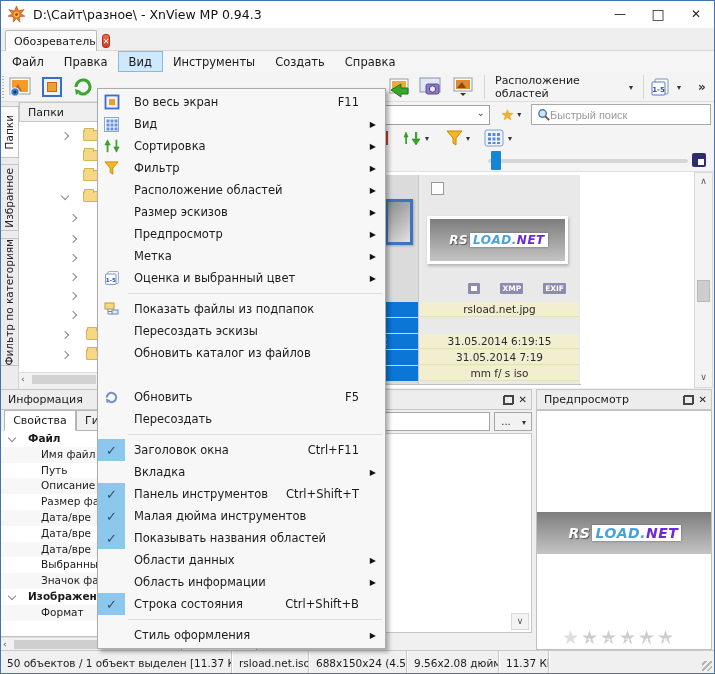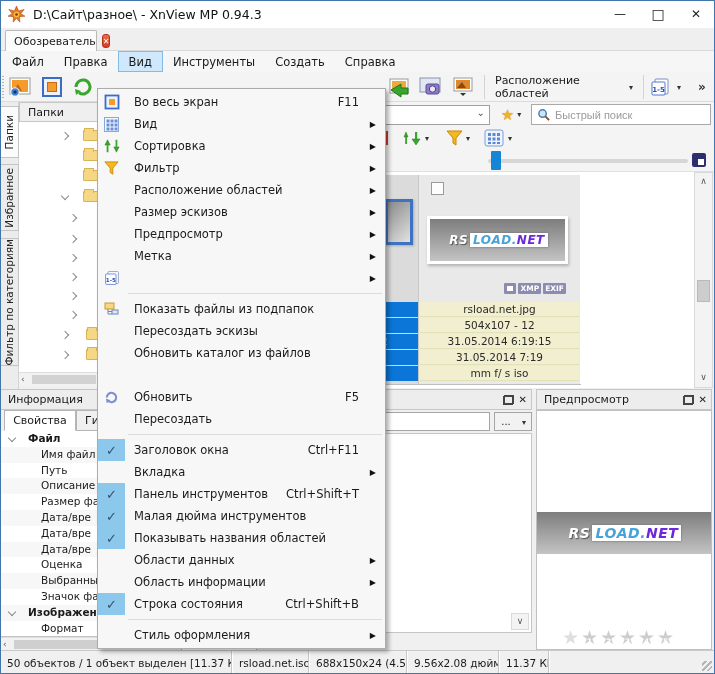--- a/index.html
+++ b/index.html
@@ -46,21 +46,21 @@
 
   
   #row2 { left:0; top:102px; width:715px; height:25px; background:#f4f4f4; }
   #path-combo { position:absolute; left:340px; top:3px; width:150px; height:20px; background:#fff; border:1px solid #a0a0a0; }
   #path-combo input { position:absolute; left:3px; top:1px; width:125px; height:16px; border:none; outline:none; font-size:11px; background:transparent; }
   #path-combo .ca { position:absolute; right:4px; top:1px; font-size:10px; color:#555; }
   #star-btn { position:absolute; left:494px; top:2px; width:34px; height:21px; display:flex; align-items:center; justify-content:center; }
   #star-btn .stg { color:#f2b32c; font-size:15px; text-shadow:0 0 1px #c78a10; margin-right:3px; }
   #search-box { position:absolute; left:531px; top:2px; width:180px; height:21px; background:#fff; border:1px solid #a9a9a9; display:flex; align-items:center; }
   #search-box svg { margin-left:5px; }
-  #search-box input { border:none; outline:none; margin-left:5px; width:140px; font-size:11px; color:#333; background:transparent; }
+  #search-box input { border:none; outline:none; width:140px; font-size:11px; color:#333; background:transparent; }
   #search-box input::placeholder { color:#9a9a9a; }
 
   
   #row3 { left:0; top:127px; width:715px; height:22px; background:#f4f4f4; }
   #red-sliver { position:absolute; left:385px; top:4px; width:3px; height:14px; background:#d03a2a; }
   .r3 { position:absolute; top:1px; height:20px; display:flex; align-items:center; }
 
   
   #row4 { left:0; top:149px; width:715px; height:23px; background:#f4f4f4; border-bottom:1px solid #e0e0e0; }
   #size-track { position:absolute; left:488px; top:10px; width:200px; height:4px; background:#d6d6d6; border-radius:2px; }
@@ -99,21 +99,21 @@
   #card2 { position:absolute; left:43px; top:3px; width:161px; height:210px; background:#e9e9e9; }
   #card2-check { position:absolute; left:12px; top:7px; width:13px; height:13px; background:#fdfdfd; border:1px solid #9a9a9a; }
   .banner-frame { background:#fff; box-shadow:1px 2px 3px #b0b0b0; display:flex; }
   .banner { flex:1; margin:3px; background:linear-gradient(#7d7d7d,#c4c4c4); display:flex; align-items:center; justify-content:center; }
   .logo { display:flex; align-items:center; font-weight:bold; font-style:italic; letter-spacing:.5px; }
   .logo .rs { color:#fff; text-shadow:1px 1px 1px #555; padding:0 2px; }
   .logo .box { background:#fff; padding:0 3px; box-shadow:0 0 2px #666; }
   .logo .ld { color:#4aa3d8; } .logo .nt { color:#6d28d9; }
   #c2-banner { position:absolute; left:8px; top:41px; width:141px; height:48px; }
   #c2-banner .logo { font-size:12px; }
-  #badges { position:absolute; right:14px; top:108px; display:flex; gap:2px; }
+  #badges { position:absolute; right:14px; top:108px; display:flex; gap:20px; }
   .badge { background:#8c8cb0; color:#fff; font-size:7.5px; font-weight:bold; height:11px; line-height:11px; padding:0 2px; border-radius:1px; }
   .badge.sq { width:12px; position:relative; }
   .badge.sq::after { content:""; position:absolute; left:3px; top:3px; width:6px; height:5px; background:#fff; }
   .yrow { position:absolute; left:1px; width:159px; height:15px; background:#f1efcf; border-bottom:1px solid #e3e1b8;
     font-size:10.5px; line-height:15px; text-align:center; color:#2a2a2a; white-space:nowrap; overflow:hidden; }
   #cards-bottom { position:absolute; left:0; top:212px; width:205px; height:1px; background:#bdbdbd; }
   #bscroll { left:694px; top:172px; width:19px; height:216px; background:#f3f3f3; border:1px solid #d9d9d9; }
   .sarr { position:absolute; left:0; width:17px; text-align:center; font-size:9px; color:#555; height:16px; line-height:16px; }
   #bscroll .thumb { position:absolute; left:2px; top:107px; width:13px; height:22px; background:#cdcdcd; border:1px solid #b9b9b9; }
 
@@ -426,21 +426,20 @@
             <span class="box"><span class="ld">LOAD.</span><span class="nt">NET</span></span>
         </div>
       </div>
     </div>
     <div id="badges">
       <span class="badge sq"></span>
       <span class="badge">XMP</span>
       <span class="badge">EXIF</span>
     </div>
     <div class="yrow" style="top:127px">rsload.net.jpg</div>
-    <div class="yrow" style="top:143px">504x107 - 12</div>
     <div class="yrow" style="top:159px">31.05.2014 6:19:15</div>
     <div class="yrow" style="top:175px">31.05.2014 7:19</div>
     <div class="yrow" style="top:191px">mm f/ s iso</div>
   </div>
   <div id="cards-bottom"></div>
 </div>
 <div id="bscroll" class="abs">
   <span class="sarr" style="top:0">∧</span>
   <div class="thumb"></div>
   <span class="sarr" style="top:196px">∨</span>
@@ -471,23 +470,20 @@
       <span class="lbl">Размер фа</span>
     </div>
   <div class="info-row">
       <span class="lbl">Дата/вре</span>
     </div>
   <div class="info-row">
       <span class="lbl">Дата/вре</span>
     </div>
   <div class="info-row">
       <span class="lbl">Дата/вре</span>
-    </div>
-  <div class="info-row">
-      <span class="lbl">Оценка</span>
     </div>
   <div class="info-row">
       <span class="lbl">Выбранны</span>
     </div>
   <div class="info-row">
       <span class="lbl">Значок фа</span>
     </div>
   <div class="info-row group">
       <span class="gchev chev down"></span>
       <span class="lbl">Изображени</span>
@@ -627,20 +623,21 @@
       <span class="sub">▶</span>
   </div>
   <div class="mi">
     <span class="gut">
         <svg width="16" height="16" viewBox="0 0 20 20">
           <rect x="5" y="2" width="13" height="15" rx="1" fill="#fff" stroke="#7a8fc0"></rect>
           <rect x="2" y="5" width="13" height="13" rx="1" fill="#fff" stroke="#5577cc"></rect>
           <text x="8.5" y="15" font-size="7" fill="#2a52b0" text-anchor="middle" font-weight="bold">1-5</text>
         </svg>
       </span>
+    <span class="lbl">Оценка и выбранный цвет</span>
       <span class="sub">▶</span>
   </div>
   <div class="msep">
       <div></div>
     </div>
   <div class="mi">
     <span class="gut">
         <svg width="16" height="16" viewBox="0 0 16 16">
           <rect x="1" y="2" width="9" height="6" fill="#f6d784" stroke="#c89a3a"></rect>
           <path d="M4,8 v5 h4 M4,10.5 h4" stroke="#6a88b8" fill="none"></path>

